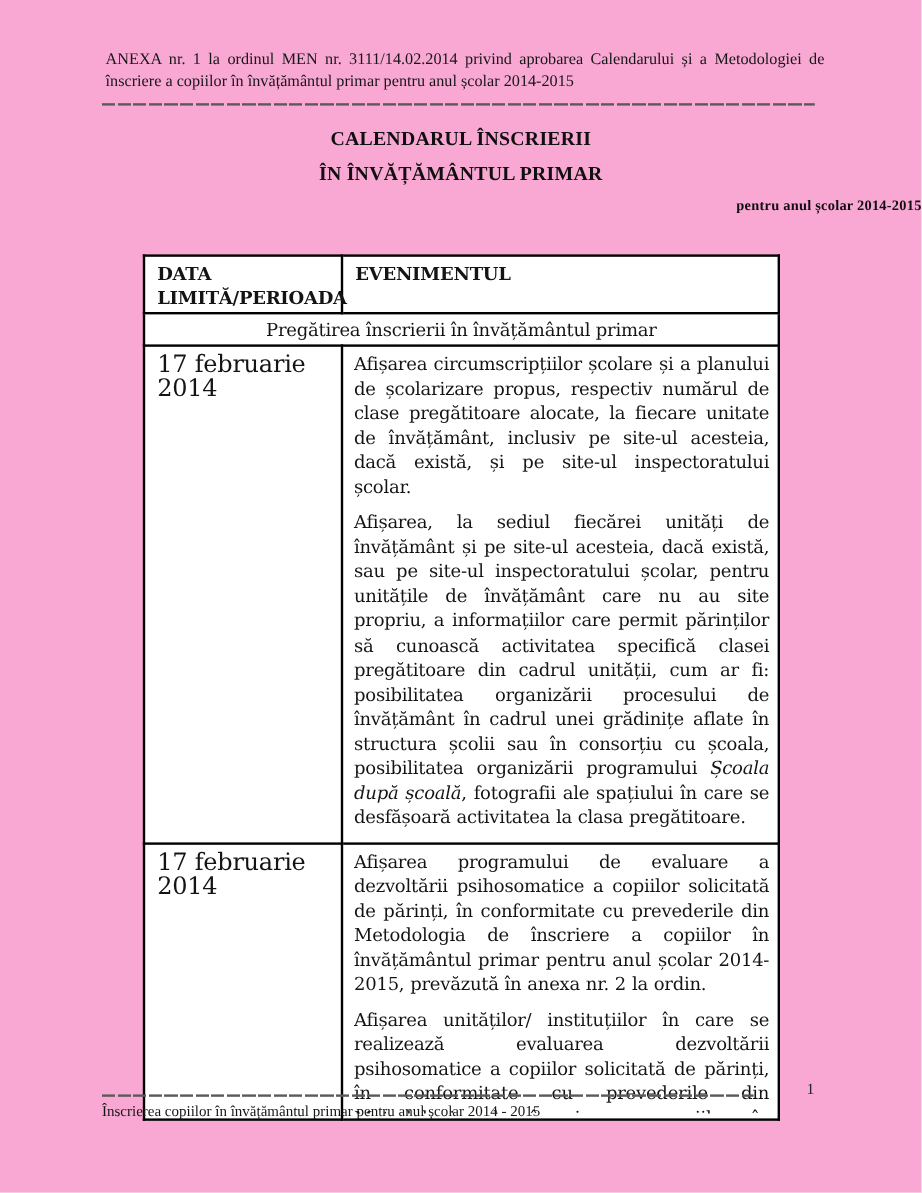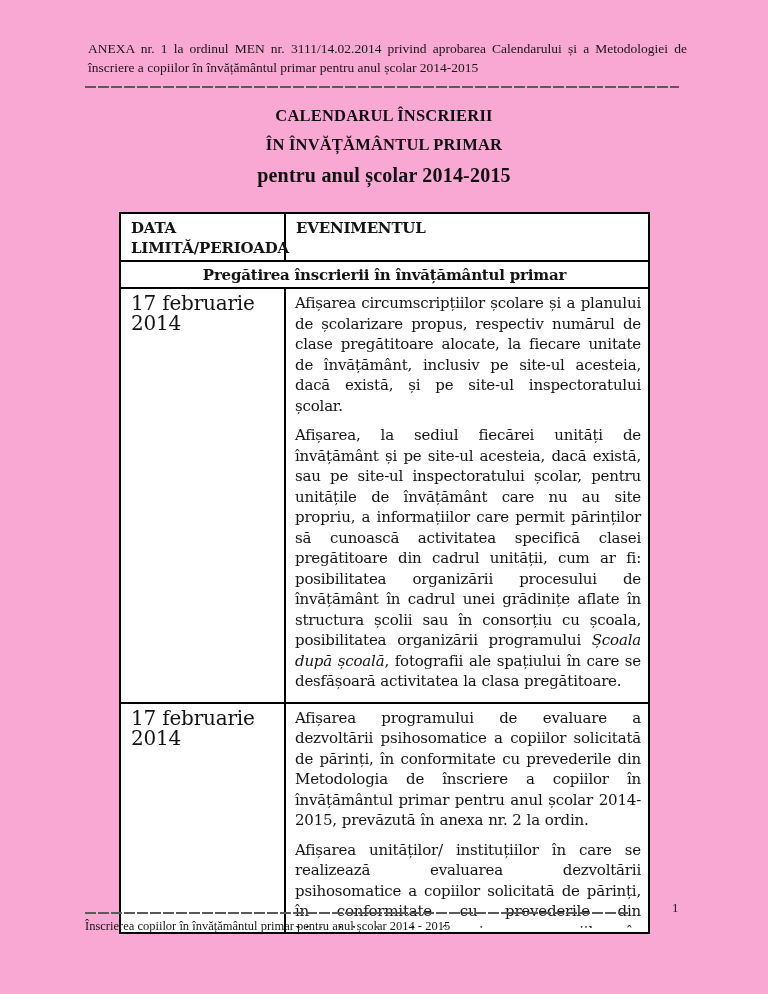--- a/index.html
+++ b/index.html
@@ -18,35 +18,35 @@
     background-image:repeating-linear-gradient(90deg,#5a5a5a 0 11px, rgba(0,0,0,0) 11px 13px);
   }
   .header-rule { left:85px; top:86px; width:594px; }
   .footer-rule { left:85px; top:912px; width:543px; }
   .title {
     position:absolute; left:0; width:100%; text-align:center;
     font-weight:bold; color:#101010; letter-spacing:0.2px;
   }
   .t1 { top:106px; font-size:16.5px; }
   .t2 { top:135px; font-size:16.5px; }
-  .t3 { top:164px; font-size:20px; }
+  .t3 { top:164px; font-size:12px;text-align:right; }
 
   table.cal {
     position:absolute; left:119px; top:212px; width:529px;
     border-collapse:collapse; table-layout:fixed;
     font-family:"DejaVu Serif", serif; color:#141414;
   }
   .cal th, .cal td { border:2px solid #000; vertical-align:top; background:#fff; }
   .cal th {
     font-size:15px; font-weight:bold; text-align:left;
     padding:4px 8px 2px 10px; line-height:20px; letter-spacing:-0.2px;
   }
   tr.head-row { height:48px; }
   tr.section-row td {
-    text-align:center; font-weight:bold; font-size:15px;
+    text-align:center; font-weight:normal; font-size:15px;
     padding:3px 4px 2px; height:15px; letter-spacing:-0.2px; line-height:20px;
   }
   td.date-cell { font-size:20px; padding:4px 17px 2px 10px; letter-spacing:-0.2px; line-height:20px; }
   td.event-cell { padding:0 7px 1px 9px; }
   .para {
     font-size:15px; line-height:20.5px; text-align:justify;
     margin:4px 0 9px; letter-spacing:-0.2px; word-spacing:0.3px;
   }
   .it { font-style:italic; }
   tr.data-row-1 { height:367px; }

